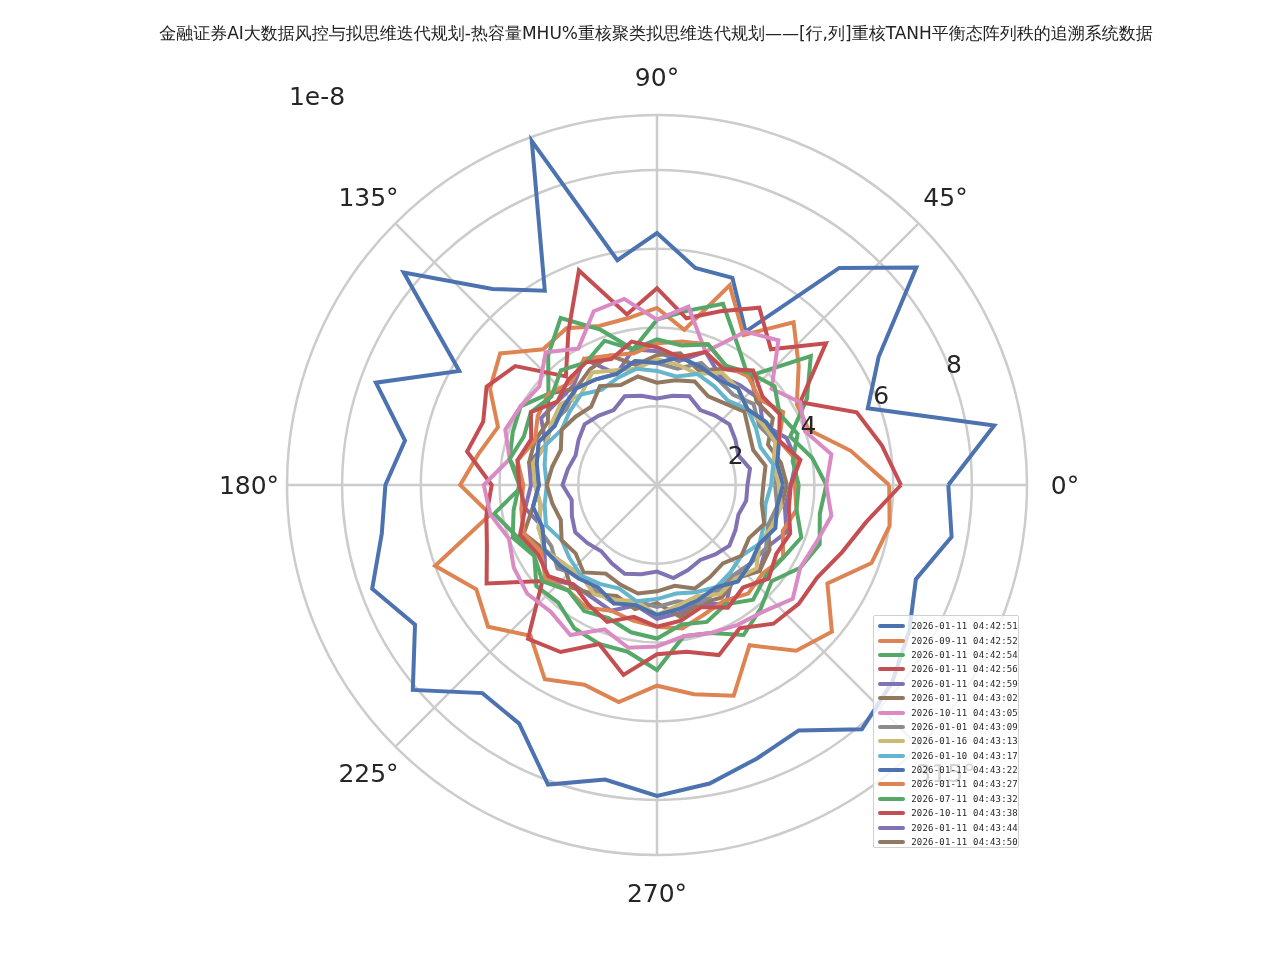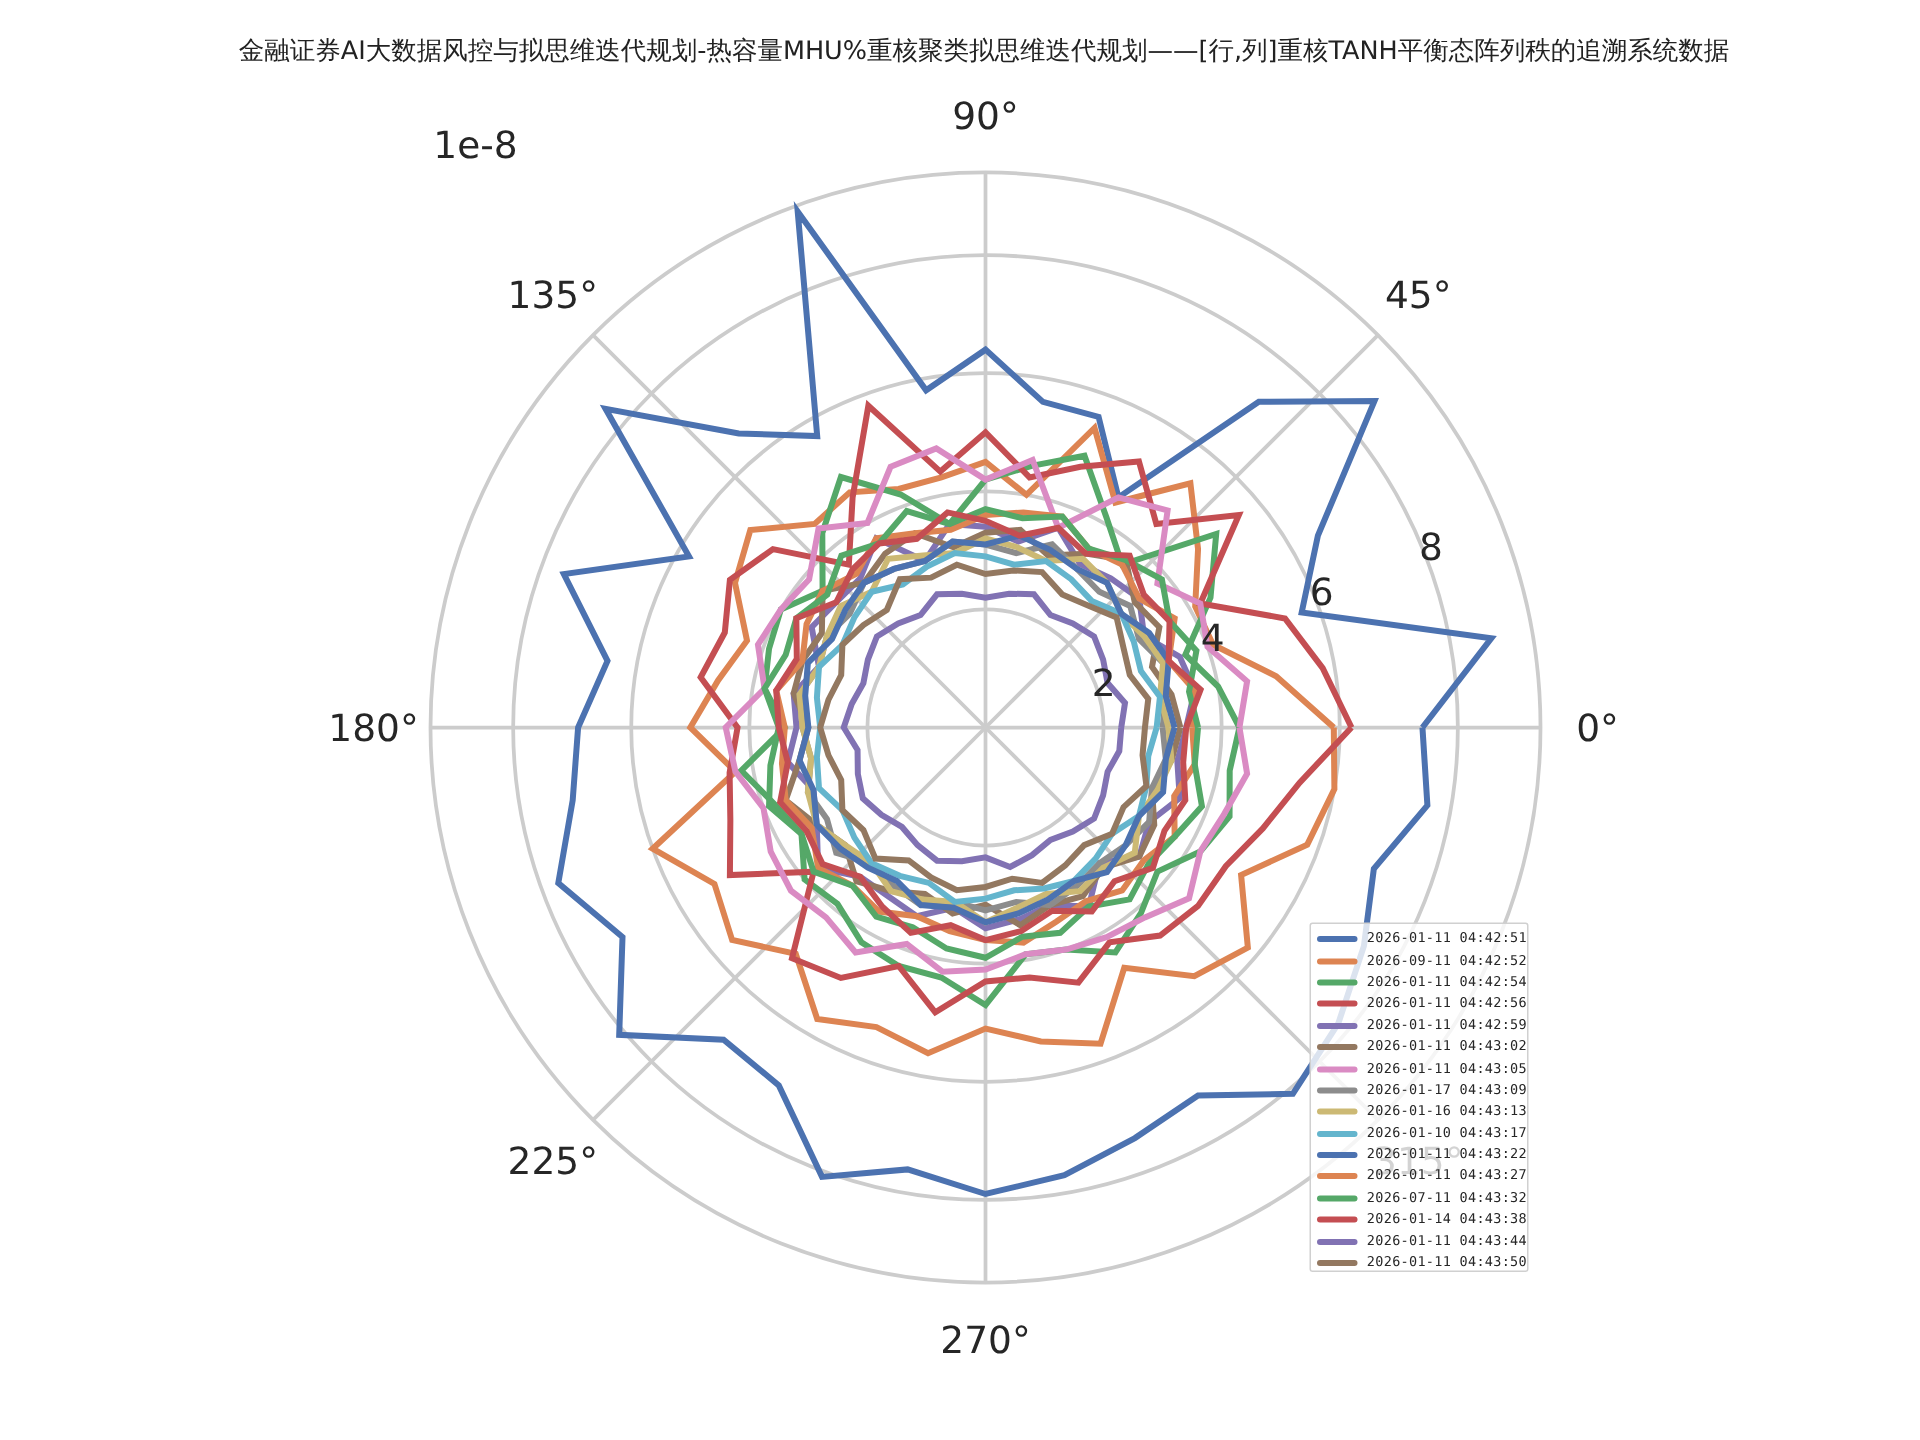--- a/index.html
+++ b/index.html
@@ -89,25 +89,25 @@
     <div class="lg-row">
       <span class="lg-swatch" style="background: rgb(129, 114, 179);"></span>
       <span class="lg-label">2026-01-11 04:42:59</span>
     </div>
     <div class="lg-row">
       <span class="lg-swatch" style="background: rgb(147, 120, 96);"></span>
       <span class="lg-label">2026-01-11 04:43:02</span>
     </div>
     <div class="lg-row">
       <span class="lg-swatch" style="background: rgb(218, 139, 195);"></span>
-      <span class="lg-label">2026-01-11 04:43:05</span>
+      <span class="lg-label">2026-10-11 04:43:05</span>
     </div>
     <div class="lg-row">
       <span class="lg-swatch" style="background: rgb(140, 140, 140);"></span>
-      <span class="lg-label">2026-01-17 04:43:09</span>
+      <span class="lg-label">2026-01-01 04:43:09</span>
     </div>
     <div class="lg-row">
       <span class="lg-swatch" style="background: rgb(204, 185, 116);"></span>
       <span class="lg-label">2026-01-16 04:43:13</span>
     </div>
     <div class="lg-row">
       <span class="lg-swatch" style="background: rgb(100, 181, 205);"></span>
       <span class="lg-label">2026-01-10 04:43:17</span>
     </div>
     <div class="lg-row">
@@ -117,21 +117,21 @@
     <div class="lg-row">
       <span class="lg-swatch" style="background: rgb(221, 132, 82);"></span>
       <span class="lg-label">2026-01-11 04:43:27</span>
     </div>
     <div class="lg-row">
       <span class="lg-swatch" style="background: rgb(85, 168, 104);"></span>
       <span class="lg-label">2026-07-11 04:43:32</span>
     </div>
     <div class="lg-row">
       <span class="lg-swatch" style="background: rgb(196, 78, 82);"></span>
-      <span class="lg-label">2026-01-14 04:43:38</span>
+      <span class="lg-label">2026-10-11 04:43:38</span>
     </div>
     <div class="lg-row">
       <span class="lg-swatch" style="background: rgb(129, 114, 179);"></span>
       <span class="lg-label">2026-01-11 04:43:44</span>
     </div>
     <div class="lg-row">
       <span class="lg-swatch" style="background: rgb(147, 120, 96);"></span>
       <span class="lg-label">2026-01-11 04:43:50</span>
     </div>
   </div>

